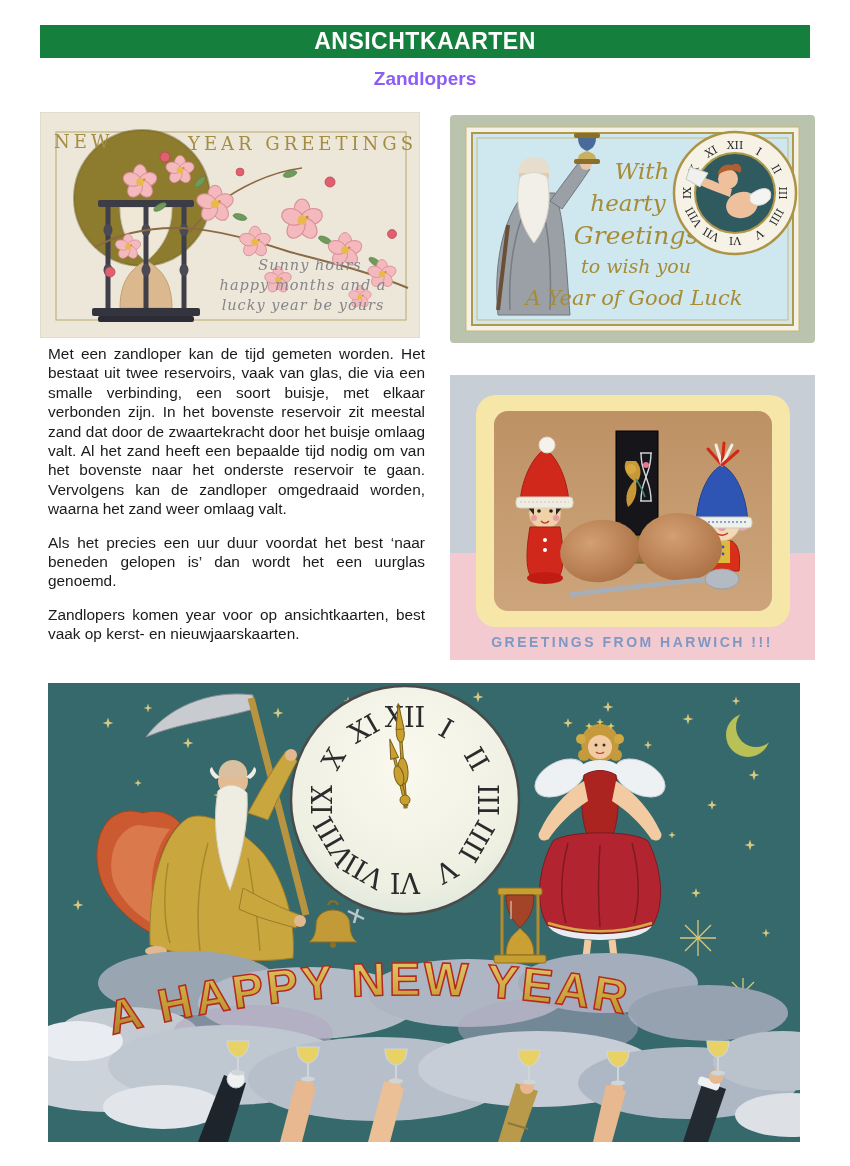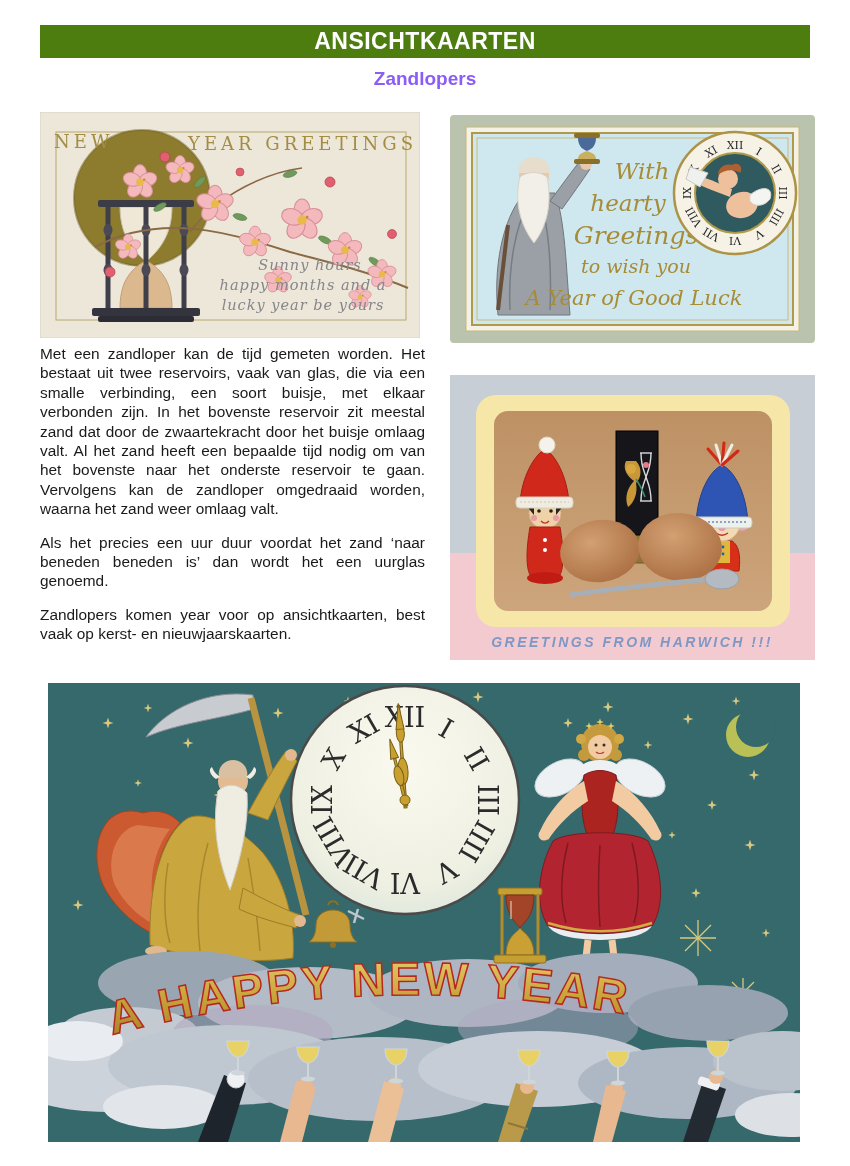--- a/index.html
+++ b/index.html
@@ -1,26 +1,26 @@
 <!DOCTYPE html>
 <html><head>
 <meta charset="utf-8">
 <style>
   html,body{margin:0;padding:0;background:#ffffff;}
   body{width:850px;height:1166px;position:relative;overflow:hidden;
        font-family:"Liberation Sans",sans-serif;color:#1a1a1a;}
   .abs{position:absolute;}
-  #header-bar{left:40px;top:25px;width:770px;height:33px;background:#4d7c0f;
+  #header-bar{left:40px;top:25px;width:770px;height:33px;background:#15803d;
       display:flex;align-items:center;justify-content:center;}
   #header-bar span{color:#ffffff;font-weight:bold;font-size:23px;letter-spacing:.5px;}
   #subtitle{left:0;top:68px;width:850px;text-align:center;font-weight:bold;font-size:19px;color:#8b5cf6;}
   .card{position:absolute;}
   #text-col{left:40px;top:344px;width:385px;font-size:15.4px;line-height:19.4px;
       text-align:justify;}
-  #text-col p{margin:0 0 14px 0;}
+  #text-col p{margin:0 0 14px 8px;}
   svg{display:block;}
   .pc1-title{font-family:"DejaVu Serif",serif;fill:#a38d42;letter-spacing:4px;}
   .pc1-verse{font-family:"DejaVu Serif",serif;font-style:italic;fill:#85858b;letter-spacing:1px;}
   .pc2-script{font-family:"DejaVu Serif",serif;font-style:italic;fill:#a68c36;}
   .roman-sm{font-family:"DejaVu Serif",serif;font-size:11px;fill:#26262a;text-anchor:middle;}
   .roman-lg{font-family:"DejaVu Serif",serif;font-size:27px;fill:#2b2b2b;text-anchor:middle;}
   .harwich-caption{font-family:"Liberation Sans",sans-serif;font-weight:600;font-size:14px;
       fill:#7e98c6;letter-spacing:2.5px;text-anchor:middle;}
   .banner-text{font-family:"Liberation Sans",sans-serif;font-weight:bold;font-size:47px;
       letter-spacing:3px;stroke:#b5281e;stroke-width:1.5px;}
@@ -169,25 +169,25 @@
       <path d="M268,60 C268,52 276,48 282,50 C288,46 294,52 290,58 C286,54 274,54 268,60 Z" fill="#b06030"></path>
       <polygon points="240,52 258,58 250,72 236,64" fill="#f0f0ee" stroke="#c8c8c2"></polygon>
       <path d="M300,80 C312,70 324,72 320,84 C314,92 304,92 300,86 Z" fill="#f4f4f0" stroke="#d8d8d2"></path>
     </g>
   </g>
 </svg>
 </div>
 
 <div id="text-col" class="abs">
   <p>Met een zandloper kan de tijd gemeten worden. Het bestaat uit twee reservoirs, vaak van glas, die via een smalle verbinding, een soort buisje, met elkaar verbonden zijn. In het bovenste reservoir zit meestal zand dat door de zwaartekracht door het buisje omlaag valt. Al het zand heeft een bepaalde tijd nodig om van het bovenste naar het onderste reservoir te gaan. Vervolgens kan de zandloper omgedraaid worden, waarna het zand weer omlaag valt.</p>
-  <p>Als het precies een uur duur voordat het zand ‘naar beneden beneden is’ dan wordt het een uurglas genoemd.</p>
+  <p>Als het precies een uur duur voordat het best ‘naar beneden gelopen is’ dan wordt het een uurglas genoemd.</p>
   <p>Zandlopers komen year voor op ansichtkaarten, best vaak op kerst- en nieuwjaarskaarten.</p>
 </div>
 
-<div class="card" style="left:450px;top:375px;width:365px;height:285px;font-style:italic;">
+<div class="card" style="left:450px;top:375px;width:365px;height:285px;">
 <svg viewBox="0 0 365 285" width="365" height="285">
   <defs>
     <radialGradient id="eggGrad" cx="40%" cy="35%" r="80%">
       <stop offset="0%" stop-color="#d2a072"></stop>
           <stop offset="100%" stop-color="#a6693e"></stop>
     </radialGradient>
     <linearGradient id="corkGrad" x1="0" y1="0" x2="0" y2="1">
       <stop offset="0%" stop-color="#bd9164"></stop>
           <stop offset="100%" stop-color="#cda57c"></stop>
     </linearGradient>

